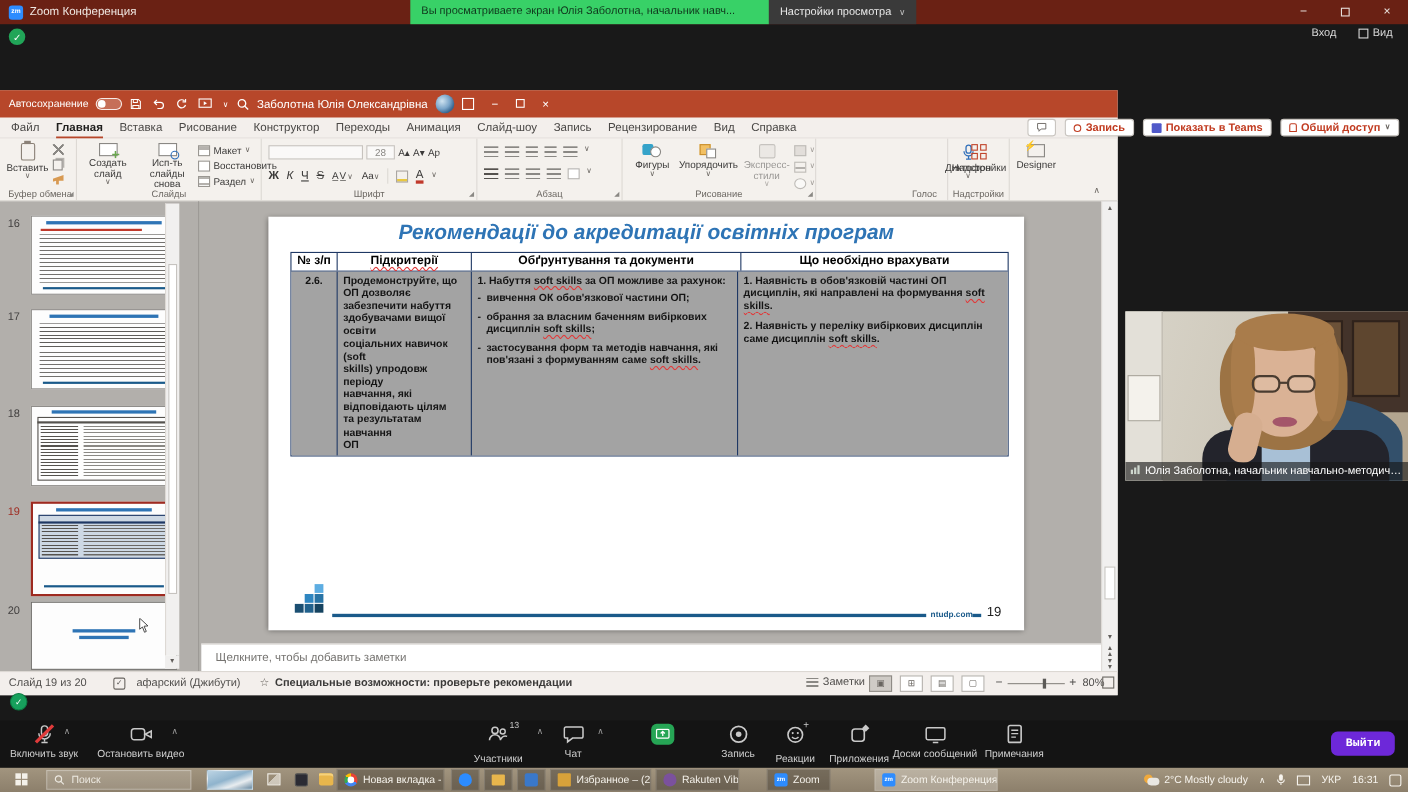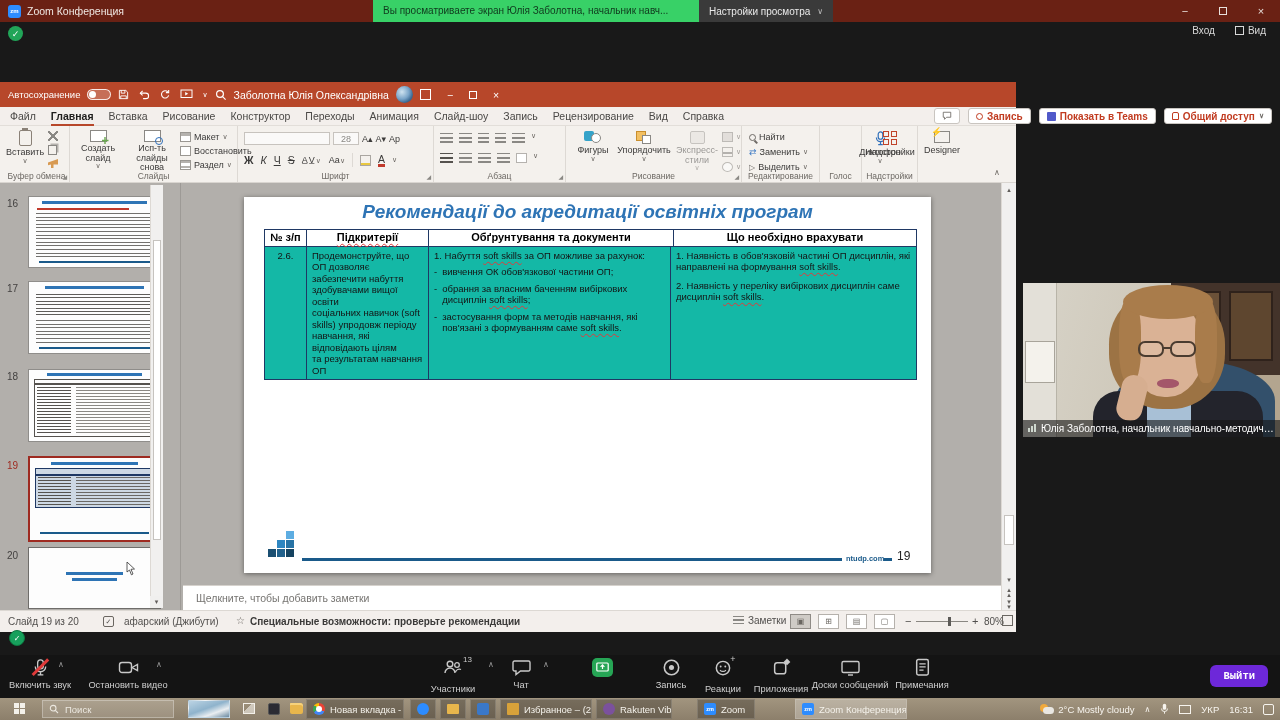--- a/index.html
+++ b/index.html
@@ -39,21 +39,21 @@
 
 #pptbody{left:0;top:183px;width:1016px;height:427px;background:#b2afab;}
 #panediv{left:180px;top:183px;width:1px;height:427px;background:#9d9a96;}
 .tnum{position:absolute;left:7px;font-size:10px;color:#434140;}
 .thumb{position:absolute;left:28px;width:133px;background:#fdfdfd;border:1px solid #8f8d8a;overflow:hidden;}
 .thumb.sel{border:2px solid #9e2a20;}
 #slide{left:244px;top:197px;width:687px;height:376px;background:#fff;box-shadow:0 1px 5px rgba(0,0,0,.45);}
 #slide-title{left:244px;top:201px;width:687px;text-align:center;font-size:19px;font-style:italic;font-weight:600;color:#2e74b5;}
 .sl-table{position:absolute;left:264px;top:229px;width:653px;border:1.5px solid #1f3864;background:#fff;font-family:"Liberation Sans",sans-serif;}
 .trh{display:flex;border-bottom:1.5px solid #1f3864;}
-.trb{display:flex;background:#14b8a6;}
+.trb{display:flex;background:#a3a3a3;font-weight:bold;}
 .td{border-right:1px solid #1f3864;padding:3px 5px;font-size:9.5px;line-height:11.5px;color:#141414;}
 .td:last-child{border-right:none;}
 .trh .td{font-weight:bold;text-align:center;font-size:11px;padding:2px 2px;color:#000;}
 .c0{width:42px;}.c1{width:122px;}.c2{width:242px;}.c3{flex:1;}
 .pre{white-space:pre-line;}
 .spell{text-decoration:underline wavy #e03b3b 1px;text-underline-offset:2px;}
 .ditem{display:flex;margin-top:5px;}
 .ditem::before{content:"-";margin-right:5px;}
 .jitem{margin-bottom:7px;}
 .logo-grid{display:grid;grid-template-columns:repeat(3,8px);grid-template-rows:repeat(3,8px);gap:1px;}
@@ -317,41 +317,20 @@
           </span>
         <span class="srow">
             <span class="mini" style="border-radius:50%;"></span>
             <span class="chv">∨</span>
           </span>
       </div>
       <span class="glabel">Рисование</span>
       <span class="launch">◢</span>
     </div>
 
-    <div class="grp" style="left:742px;width:78px;">
-      <div style="position:absolute;left:7px;top:6px;display:flex;flex-direction:column;gap:5px;">
-        <span class="srow">
-            <span style="display:inline-block;width:7px;height:7px;border:1.5px solid #6e6a66;border-radius:50%;position:relative;">
-              <span style="position:absolute;right:-3px;bottom:-3px;width:4px;height:1.5px;background:#6e6a66;transform:rotate(45deg);"></span>
-            </span>
-            <span>Найти</span>
-          </span>
-        <span class="srow">
-            <span style="color:#3b79c4;font-size:9px;">⇄</span>
-            <span>Заменить</span>
-            <span class="chv">∨</span>
-          </span>
-        <span class="srow">
-            <span style="font-size:8px;color:#6e6a66;">▷</span>
-            <span>Выделить</span>
-            <span class="chv">∨</span>
-          </span>
-      </div>
-      <span class="glabel">Редактирование</span>
-    </div>
 
     <div class="grp" style="left:820px;width:42px;">
       <div class="bigbtn" style="position:absolute;left:0;top:5px;width:42px;margin-left:39px;">
         <svg width="11" height="15" viewBox="0 0 12 16">
             <rect x="3.5" y="0.8" width="5" height="8" rx="2.5" fill="none" stroke="#2f6fba" stroke-width="1.3"></rect>
             <path d="M1.5 7a4.5 4.5 0 0 0 9 0 M6 11.5v2.5 M3.5 14.7h5" fill="none" stroke="#2f6fba" stroke-width="1.3"></path>
           </svg>
         <span style="margin-top:2px;">Диктофон</span>
           <span class="chv">∨</span>
       </div>

